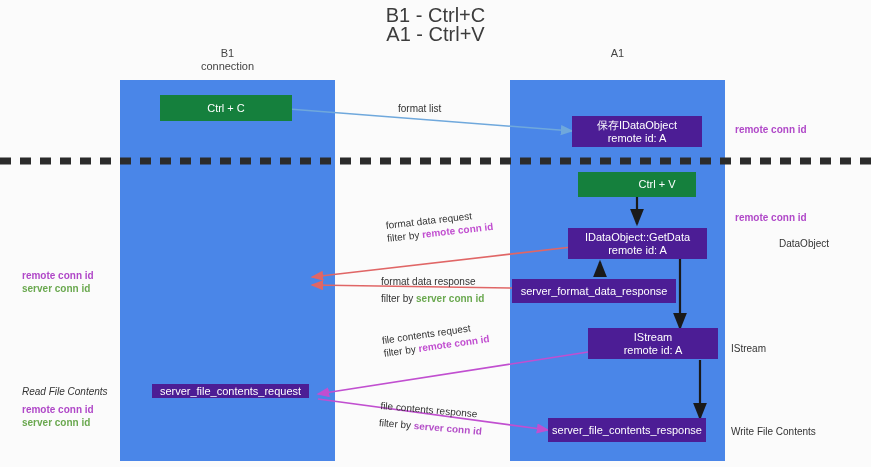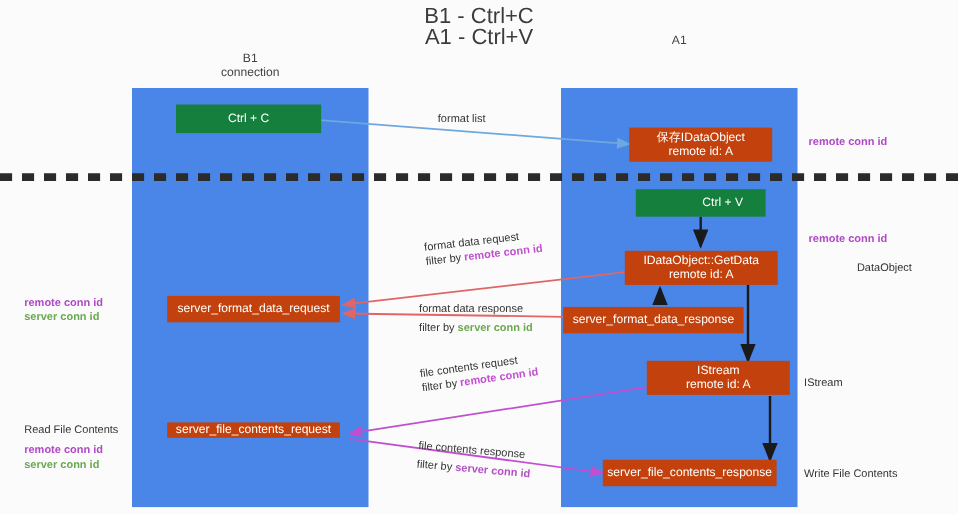--- a/index.html
+++ b/index.html
@@ -30,21 +30,21 @@
   .lane-a1 { left: 510px; top: 80px; width: 215px; height: 381px; }
 
   .col-head {
     position: absolute;
     text-align: center;
     color: #444444;
     font-size: 11px;
     line-height: 13px;
   }
   .col-head-b1 { left: 120px; top: 47px; width: 215px; text-align: center; }
-  .col-head-a1 { left: 510px; top: 31px; width: 215px; }
+  .col-head-a1 { left: 510px; top: 47px; width: 215px; }
 
   .title {
     position: absolute;
     left: 0; top: 6px;
     width: 871px;
     text-align: center;
     color: #3c3c3c;
     font-size: 20px;
     line-height: 19px;
   }
@@ -56,21 +56,21 @@
     flex-direction: column;
     align-items: center;
     justify-content: center;
     color: #ffffff;
     font-size: 11px;
     line-height: 13px;
     text-align: center;
     padding: 2px 4px;
   }
   .node.green { background: #15803d; }
-  .node.orange { background: #c2410c; }
+  .node.orange { background: #4c1d95; }
   .node .sub { font-size: 11px; line-height: 13px; }
 
   .edge-label {
     position: absolute;
     font-size: 10px;
     line-height: 13px;
     color: #333333;
     white-space: nowrap;
     transform-origin: left top;
   }
@@ -157,23 +157,20 @@
 
   <div class="node green" style="left:578px; top:172px; width:118px; height:25px;padding-left:44px;">
     <div>Ctrl + V</div>
   </div>
 
   <div class="node orange" style="left:568px; top:228px; width:139px; height:31px;">
     <div>IDataObject::GetData</div>
     <div class="sub">remote id: A</div>
   </div>
 
-  <div class="node orange" style="left:152px; top:269px; width:157px; height:24px;">
-    <div>server_format_data_request</div>
-  </div>
 
   <div class="node orange" style="left:512px; top:279px; width:164px; height:24px;">
     <div>server_format_data_response</div>
   </div>
 
   <div class="node orange" style="left:588px; top:328px; width:130px; height:31px;">
     <div>IStream</div>
     <div class="sub">remote id: A</div>
   </div>
 
@@ -223,17 +220,17 @@
 
   <div class="side-label lbl-plain" style="left:731px; top:237px;padding-left:48px;">DataObject</div>
 
   <div class="side-label lbl-plain" style="left:731px; top:342px;">IStream</div>
 
   <div class="side-label lbl-plain" style="left:731px; top:425px;">Write File Contents</div>
 
   <div class="side-label lbl-remote" style="left:22px; top:269px;">remote conn id</div>
   <div class="side-label lbl-server" style="left:22px; top:282px;">server conn id</div>
 
-  <div class="side-label lbl-plain" style="left:22px; top:385px;">Read File Contents</div>
+  <div class="side-label lbl-plain" style="left:22px; top:385px;font-style:italic;">Read File Contents</div>
   <div class="side-label lbl-remote" style="left:22px; top:403px;">remote conn id</div>
   <div class="side-label lbl-server" style="left:22px; top:416px;">server conn id</div>
 
 </div>
 
 </body></html>

